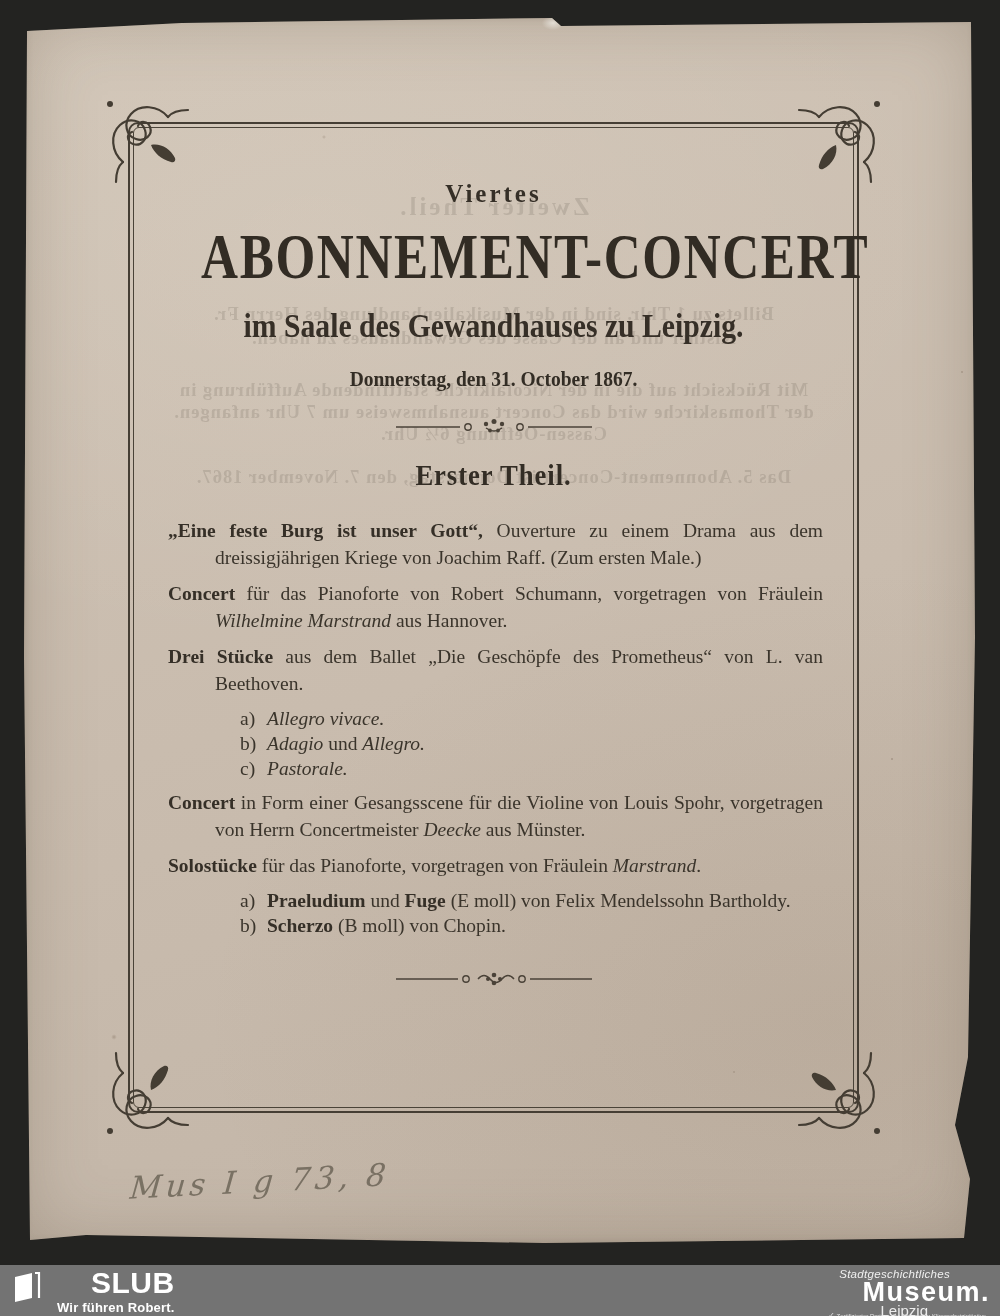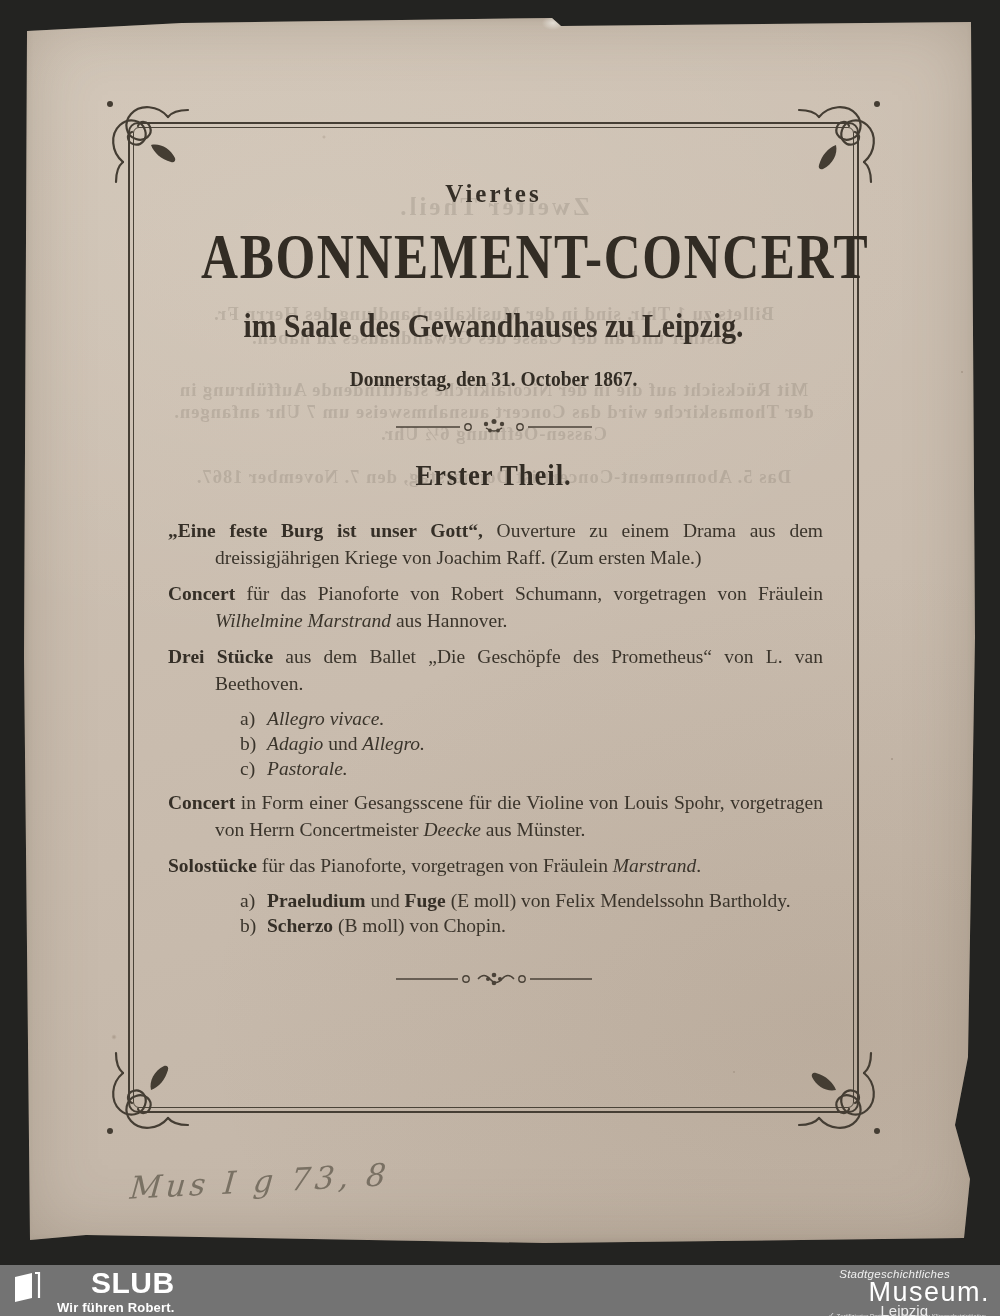--- a/index.html
+++ b/index.html
@@ -91,21 +91,21 @@
   
   .footer-bar{position:absolute;left:0;top:1265px;width:1000px;height:51px;background:#737373;
     font-family:"Liberation Sans", sans-serif;color:#fff;text-align:right;}
   .slub{position:absolute;left:13px;top:3px;display:flex;align-items:flex-start;}
   .slub-book{margin-top:2px;}
   .slub-text{margin-left:16px;}
   .slub-name{font-size:30px;font-weight:bold;letter-spacing:.5px;line-height:30px;}
   .slub-slogan{font-size:13px;font-weight:bold;margin-top:2px;letter-spacing:.2px;}
   .museum{position:absolute;right:10px;top:3px;width:190px;height:46px;}
   .museum-super{position:absolute;right:40px;top:0;font-size:11.5px;color:#f0f0f0;letter-spacing:.3px;font-style:italic;}
-  .museum-name{position:absolute;right:0;top:9px;font-size:27px;font-weight:normal;letter-spacing:1.5px;}
+  .museum-name{position:absolute;right:0;top:9px;font-size:27px;font-weight:bold;letter-spacing:1.5px;}
   .museum-city{position:absolute;right:62px;top:34px;font-size:15px;color:#ededed;}
   .museum-cert{position:absolute;right:4px;top:43px;font-size:6px;color:#e6e6e6;white-space:nowrap;}
   .museum-cert .check{font-size:8px;margin-right:2px;}
 </style>
 </head>
 <body>
 
 <div class="stage">
 
   <div class="paper">

